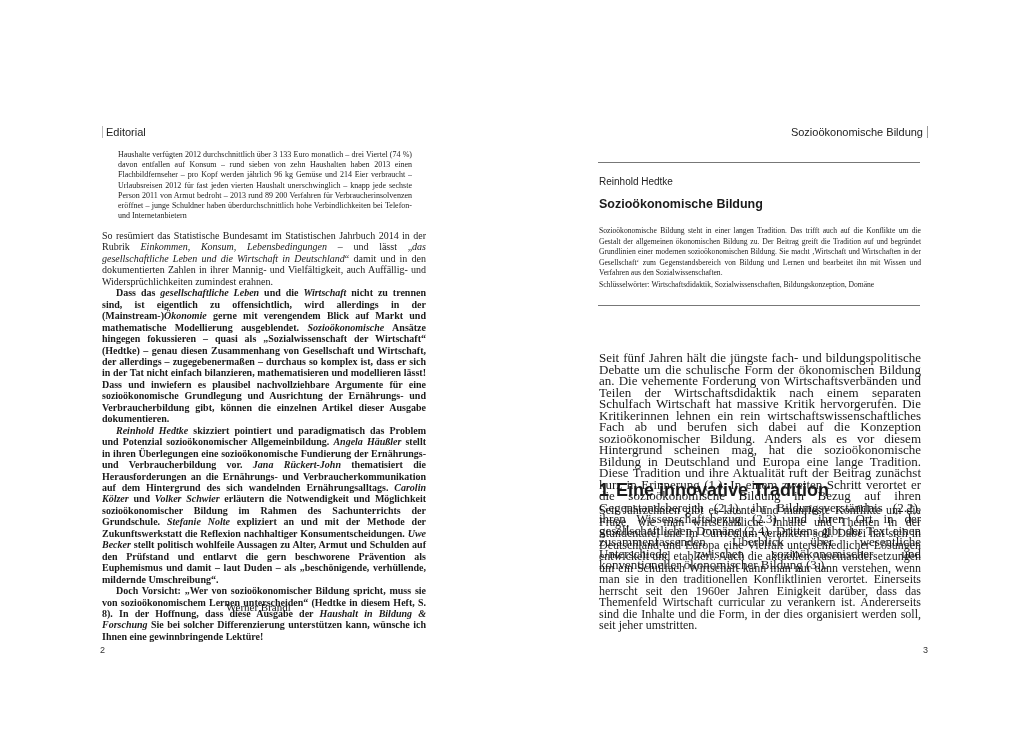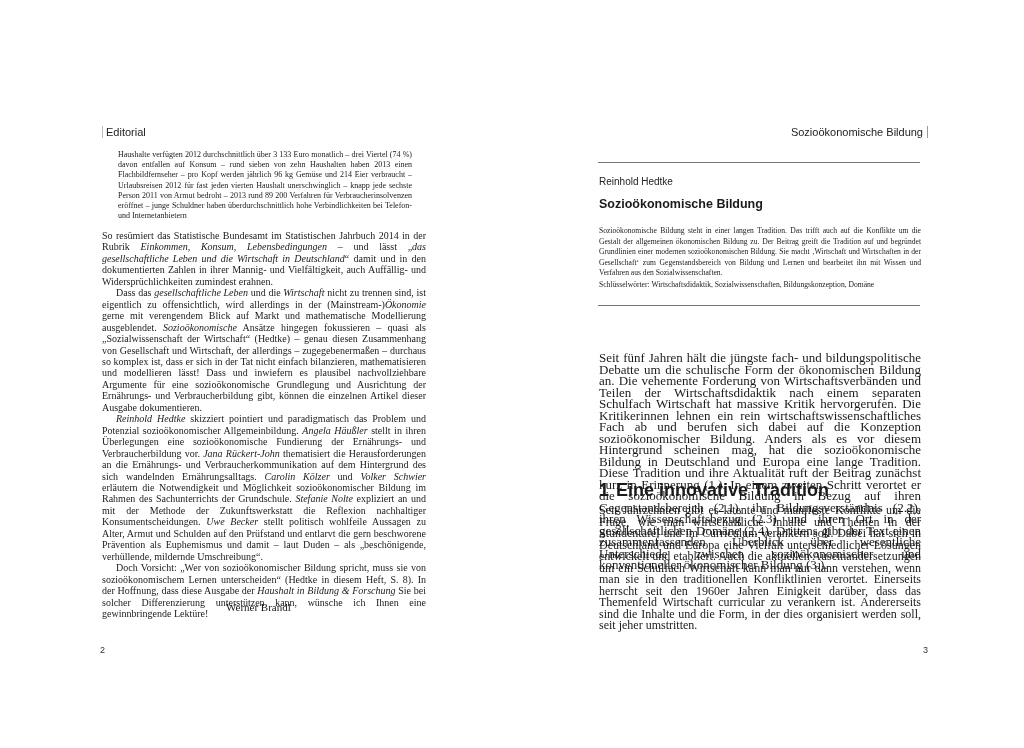--- a/index.html
+++ b/index.html
@@ -18,21 +18,21 @@
     .page-num { position: absolute; top: 645px; font-size: 9px; color: #333; }
     .left-num { left: 100px; }
     .right-num { right: 96px; }
 
     .just { text-align: justify; hyphens: auto; }
 
     
     .intro-box { position: absolute; left: 118px; width: 294px; top: 150px; font-size: 8px; line-height: 10.2px; }
     .left-body { position: absolute; left: 102px; width: 324px; top: 230px; font-size: 10px; line-height: 11.45px; }
     .left-body p { margin: 0; }
-    .left-body p.indent { text-indent: 14px; }
+    .left-body p.indent { text-indent: 14px; font-weight: bold; }
     .signature { position: absolute; right: 86px; top: 601px; font-size: 11px; width: 200px; text-align: left; }
     .left-body i { font-style: italic; }
 
     
     .rule { position: absolute; left: 86px; width: 322px; height: 0; border-top: 1px solid #777; }
     .rule-top { top: 162px; }
     .rule-bottom { top: 305px; }
     .author { position: absolute; left: 87px; top: 176px; font-size: 10px; color: #222; }
     .article-title { position: absolute; left: 87px; top: 197px; font-size: 12.5px; font-weight: bold; }
     .abstract { position: absolute; left: 87px; width: 322px; top: 226px; font-size: 7.6px; line-height: 10.6px; }

